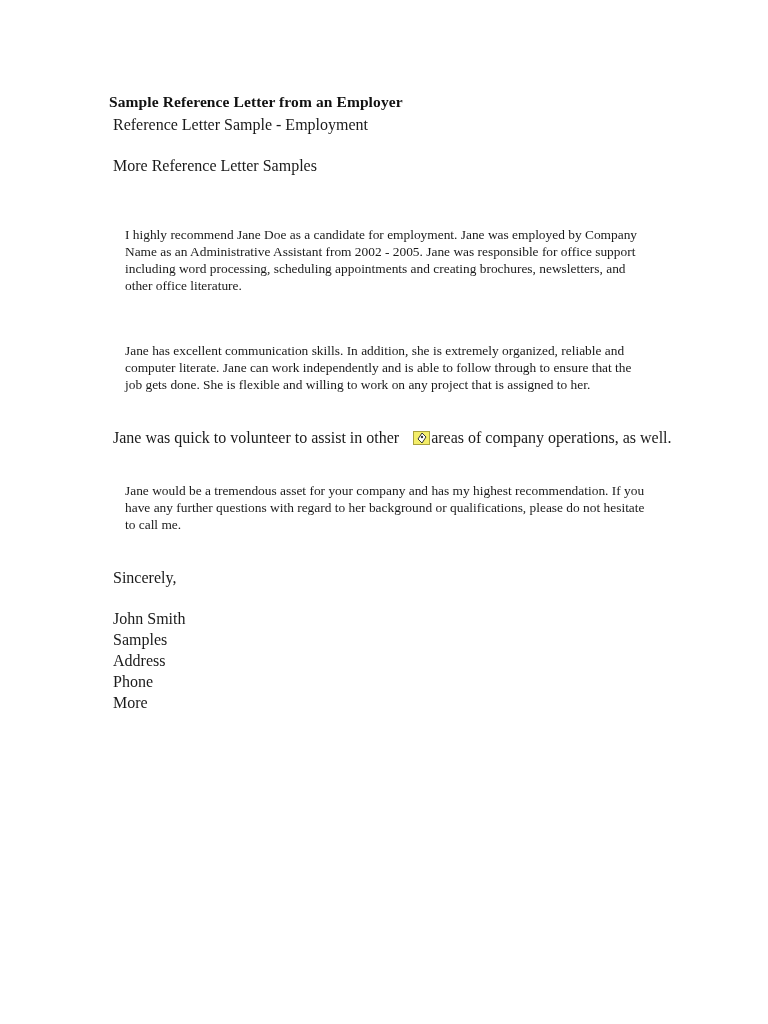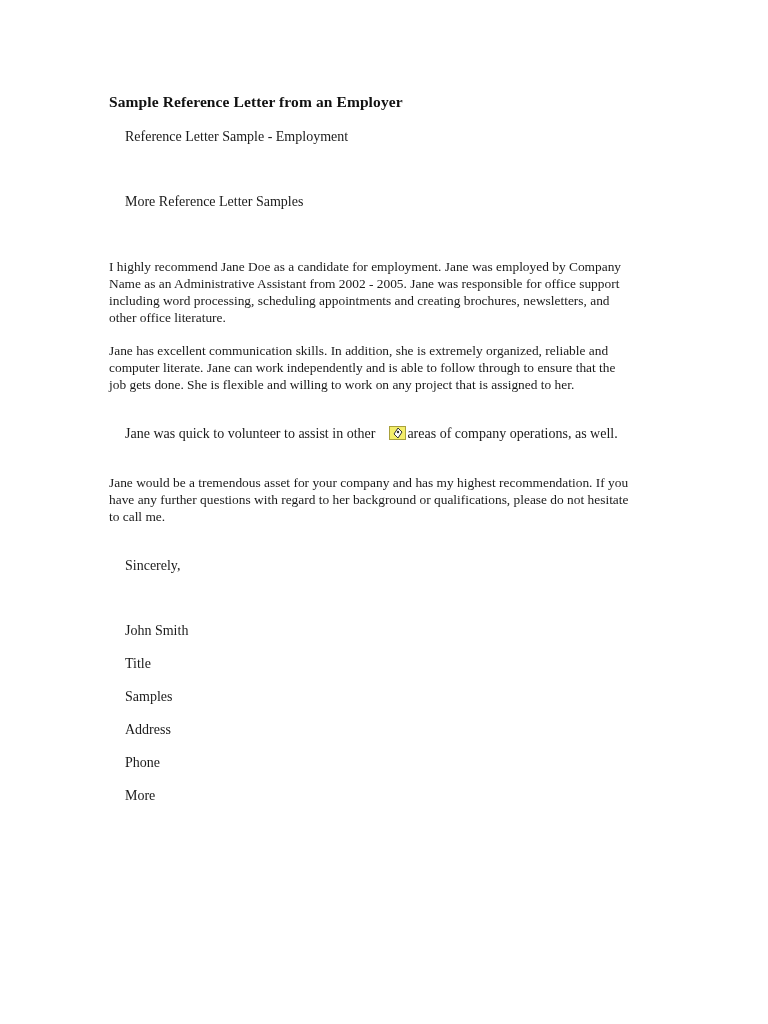--- a/index.html
+++ b/index.html
@@ -24,29 +24,29 @@
     .title {
       font-family: "Liberation Serif", serif;
       font-weight: bold;
       font-size: 15.5px;
       line-height: 20px;
       margin: 16px 0 3px 0;
       color: #111;
       letter-spacing: 0.1px;
     }
     .line {
-      font-size: 14px;
+      font-size: 16px;
       line-height: 17px;
-      margin: 16px;
+      margin: 4px;
       white-space: nowrap;
     }
     .para {
       font-size: 13.4px;
       line-height: 17px;
-      margin: 0;
+      margin: 16px;
       white-space: pre-line;
     }
     .gap { height: 16px; }
     .link-text { color: #1a1a1a; text-decoration: none; cursor: pointer; }
     .inline-icon {
       display: inline-block;
       width: 17px;
       height: 14px;
       background: #f4ee6a;
       border: 1px solid #a9a13c;
@@ -92,19 +92,18 @@
   <p class="para">Jane would be a tremendous asset for your company and has my highest recommendation. If you
 have any further questions with regard to her background or qualifications, please do not hesitate
 to call me.</p>
 
   <div class="gap"></div>
   <p class="line">Sincerely,</p>
 
   <div class="gap"></div>
   <div>
     <p class="line">John Smith</p>
-    <p class="line">Title</p>
     <p class="line">Samples</p>
     <p class="line">Address</p>
     <p class="line">Phone</p>
     <p class="line">More</p>
   </div>
 </div>
 
 </body></html>

